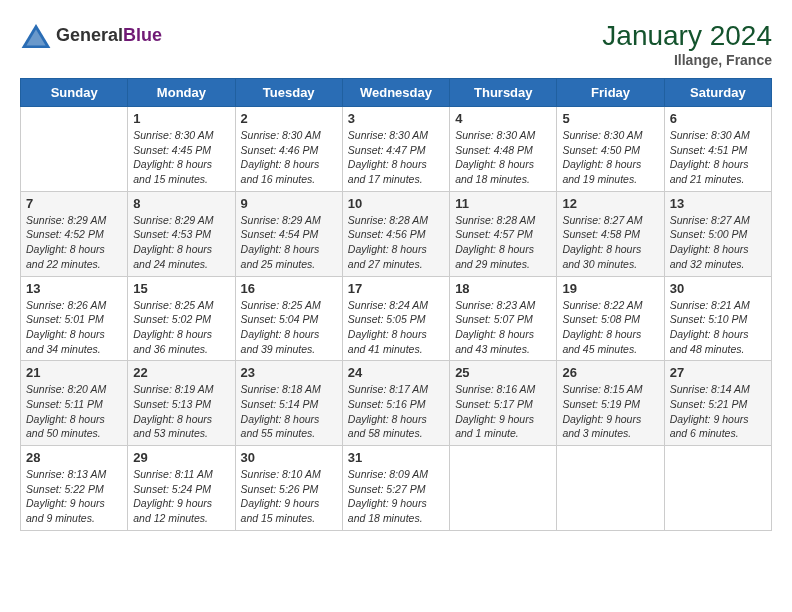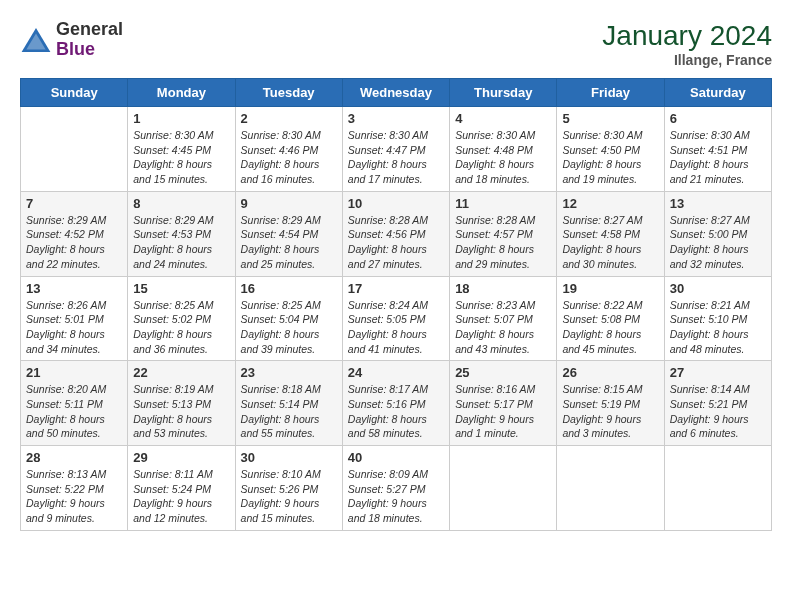--- a/index.html
+++ b/index.html
@@ -16,21 +16,21 @@
       align-items: flex-start;
       margin-bottom: 10px;
     }
     .logo {
       display: flex;
       align-items: center;
       gap: 4px;
     }
     .logo-text {
       display: flex;
-      flex-direction: column;
+      flex-direction: row;
       line-height: 1.1;
     }
     .logo-general {
       font-size: 18px;
       font-weight: bold;
       color: #333;
     }
     .logo-blue {
       font-size: 18px;
       font-weight: bold;
@@ -254,21 +254,21 @@
         </td>
         <td>
           <span class="day-number">29</span>
           <div class="day-info">Sunrise: 8:11 AM<br>Sunset: 5:24 PM<br>Daylight: 9 hours and 12 minutes.</div>
         </td>
         <td>
           <span class="day-number">30</span>
           <div class="day-info">Sunrise: 8:10 AM<br>Sunset: 5:26 PM<br>Daylight: 9 hours and 15 minutes.</div>
         </td>
         <td>
-          <span class="day-number">40</span>
+          <span class="day-number">31</span>
           <div class="day-info">Sunrise: 8:09 AM<br>Sunset: 5:27 PM<br>Daylight: 9 hours and 18 minutes.</div>
         </td>
         <td class="empty-cell"></td>
         <td class="empty-cell"></td>
         <td class="empty-cell"></td>
       </tr>
     </tbody>
 </table>
 
 </body></html>

